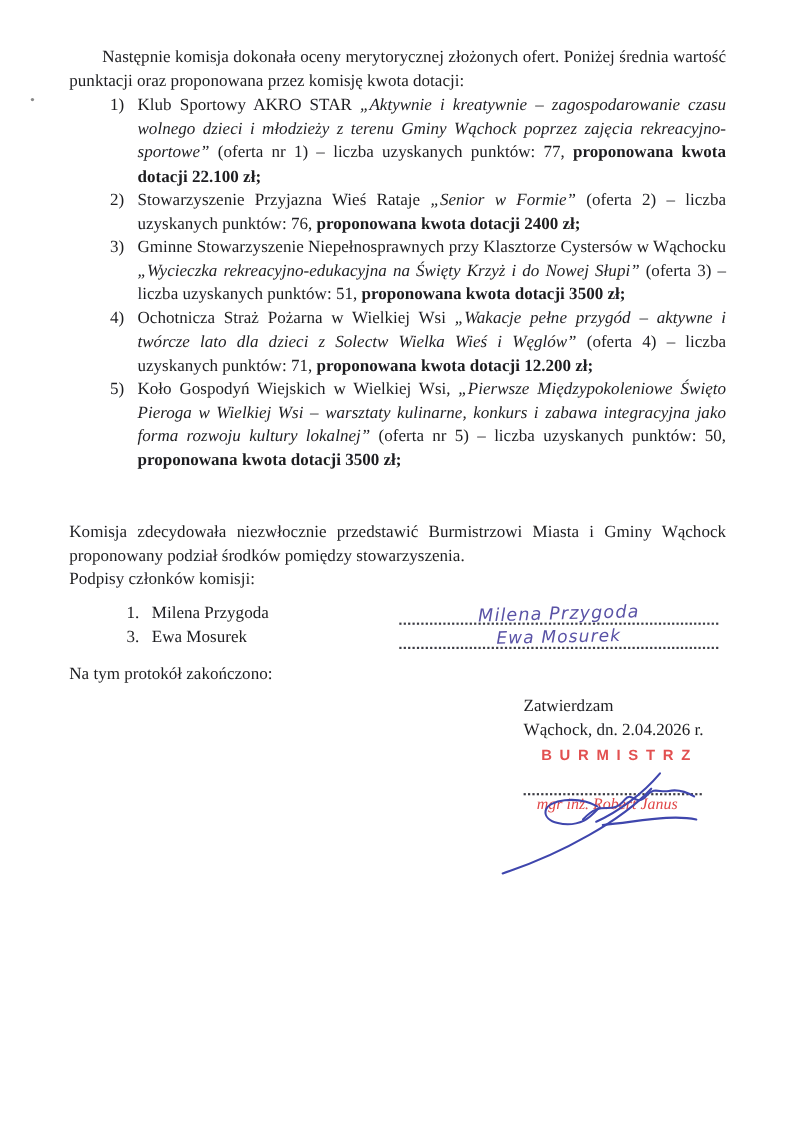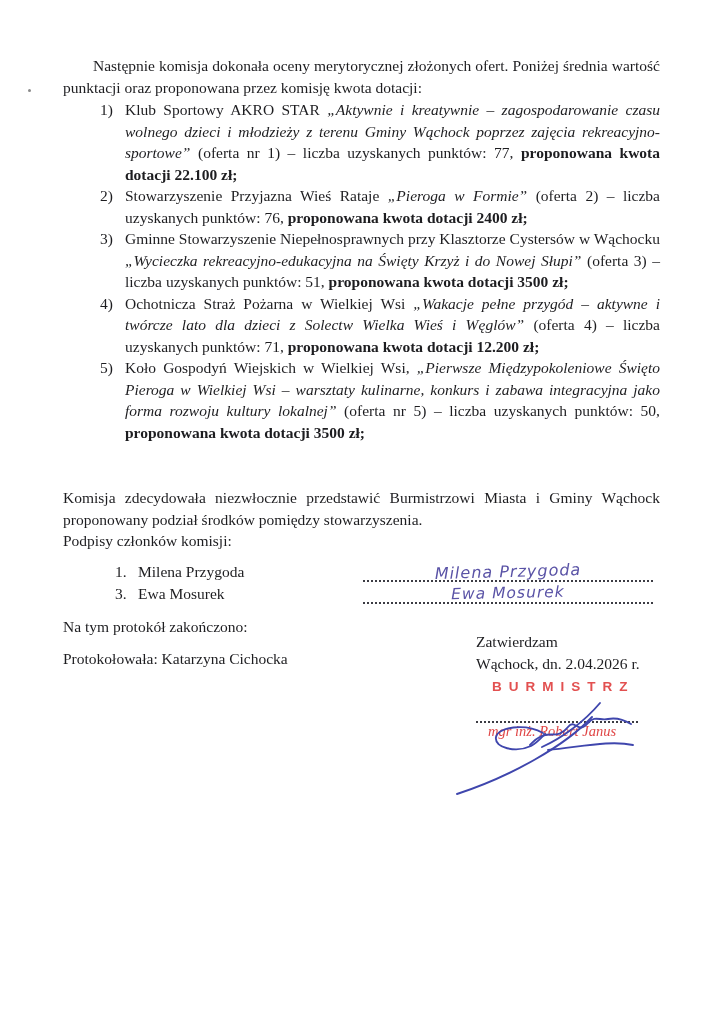--- a/index.html
+++ b/index.html
@@ -8,21 +8,21 @@
     width:724px;height:1024px;
     background:#ffffff;
     color:#1d1d20;
     font-family:"Liberation Serif", serif;
     font-size:15.5px;
     line-height:21.5px;
     overflow:hidden;
   }
   .content{
     position:absolute;
-    left:63px;top:55px;
+    left:63px;top:41px;
     width:597px;
   }
   .para{ margin:0; text-align:justify; }
   .indent{ text-indent:30px; }
   .seg-i{ font-style:italic; }
   .seg-b{ font-weight:bold; }
   ol.offers{
     list-style:none;
     counter-reset:n;
     margin:1px 0 0 0;
@@ -118,21 +118,21 @@
 <div class="page">
 
   <div class="speck"></div>
 
   <div class="content">
 
     <p class="para indent">Następnie komisja dokonała oceny merytorycznej złożonych ofert. Poniżej średnia wartość punktacji oraz proponowana przez komisję kwota dotacji:</p>
 
     <ol class="offers">
       <li><span><span class="seg-r">Klub Sportowy AKRO STAR </span><span class="seg-i">„Aktywnie i kreatywnie – zagospodarowanie czasu wolnego dzieci i młodzieży z terenu Gminy Wąchock poprzez zajęcia rekreacyjno-sportowe”</span><span class="seg-r"> (oferta nr 1) – liczba uzyskanych punktów: 77, </span><span class="seg-b">proponowana kwota dotacji 22.100 zł;</span></span></li>
-      <li><span><span class="seg-r">Stowarzyszenie Przyjazna Wieś Rataje </span><span class="seg-i">„Pieroga w Formie”</span><span class="seg-r"> (oferta 2) – liczba uzyskanych punktów: 76, </span><span class="seg-b">proponowana kwota dotacji 2400 zł;</span></span></li>
+      <li><span><span class="seg-r">Stowarzyszenie Przyjazna Wieś Rataje </span><span class="seg-i">„Senior w Formie”</span><span class="seg-r"> (oferta 2) – liczba uzyskanych punktów: 76, </span><span class="seg-b">proponowana kwota dotacji 2400 zł;</span></span></li>
       <li><span><span class="seg-r">Gminne Stowarzyszenie Niepełnosprawnych przy Klasztorze Cystersów w Wąchocku </span><span class="seg-i">„Wycieczka rekreacyjno-edukacyjna na Święty Krzyż i do Nowej Słupi”</span><span class="seg-r"> (oferta 3) – liczba uzyskanych punktów: 51, </span><span class="seg-b">proponowana kwota dotacji 3500 zł;</span></span></li>
       <li><span><span class="seg-r">Ochotnicza Straż Pożarna w Wielkiej Wsi </span><span class="seg-i">„Wakacje pełne przygód – aktywne i twórcze lato dla dzieci z Solectw Wielka Wieś i Węglów”</span><span class="seg-r"> (oferta 4) – liczba uzyskanych punktów: 71, </span><span class="seg-b">proponowana kwota dotacji 12.200 zł;</span></span></li>
       <li><span><span class="seg-r">Koło Gospodyń Wiejskich w Wielkiej Wsi, </span><span class="seg-i">„Pierwsze Międzypokoleniowe Święto Pieroga w Wielkiej Wsi – warsztaty kulinarne, konkurs i zabawa integracyjna jako forma rozwoju kultury lokalnej”</span><span class="seg-r"> (oferta nr 5) – liczba uzyskanych punktów: 50, </span><span class="seg-b">proponowana kwota dotacji 3500 zł;</span></span></li>
     </ol>
 
     <p class="para decision">Komisja zdecydowała niezwłocznie przedstawić Burmistrzowi Miasta i Gminy Wąchock proponowany podział środków pomiędzy stowarzyszenia.</p>
 
     <p class="para sign-heading">Podpisy członków komisji:</p>
 
     <div class="committee">
@@ -145,21 +145,20 @@
       <div class="committee-row">
         <span class="c-num">3.</span><span>Ewa Mosurek</span>
         <span class="sig-slot s3">
           <span class="handwriting">Ewa Mosurek</span>
         </span>
       </div>
     </div>
 
     <p class="para closing">Na tym protokół zakończono:</p>
 
-    <p class="para recorded">Protokołowała: Katarzyna Cichocka</p>
 
   </div>
 
   <div class="approval">
     <div>Zatwierdzam</div>
     <div>Wąchock, dn. 2.04.2026 r.</div>
     <div class="stamp-title">BURMISTRZ</div>
     <div class="stamp-dotline"></div>
     <div class="stamp-name">mgr inż. Robert Janus</div>
   </div>

